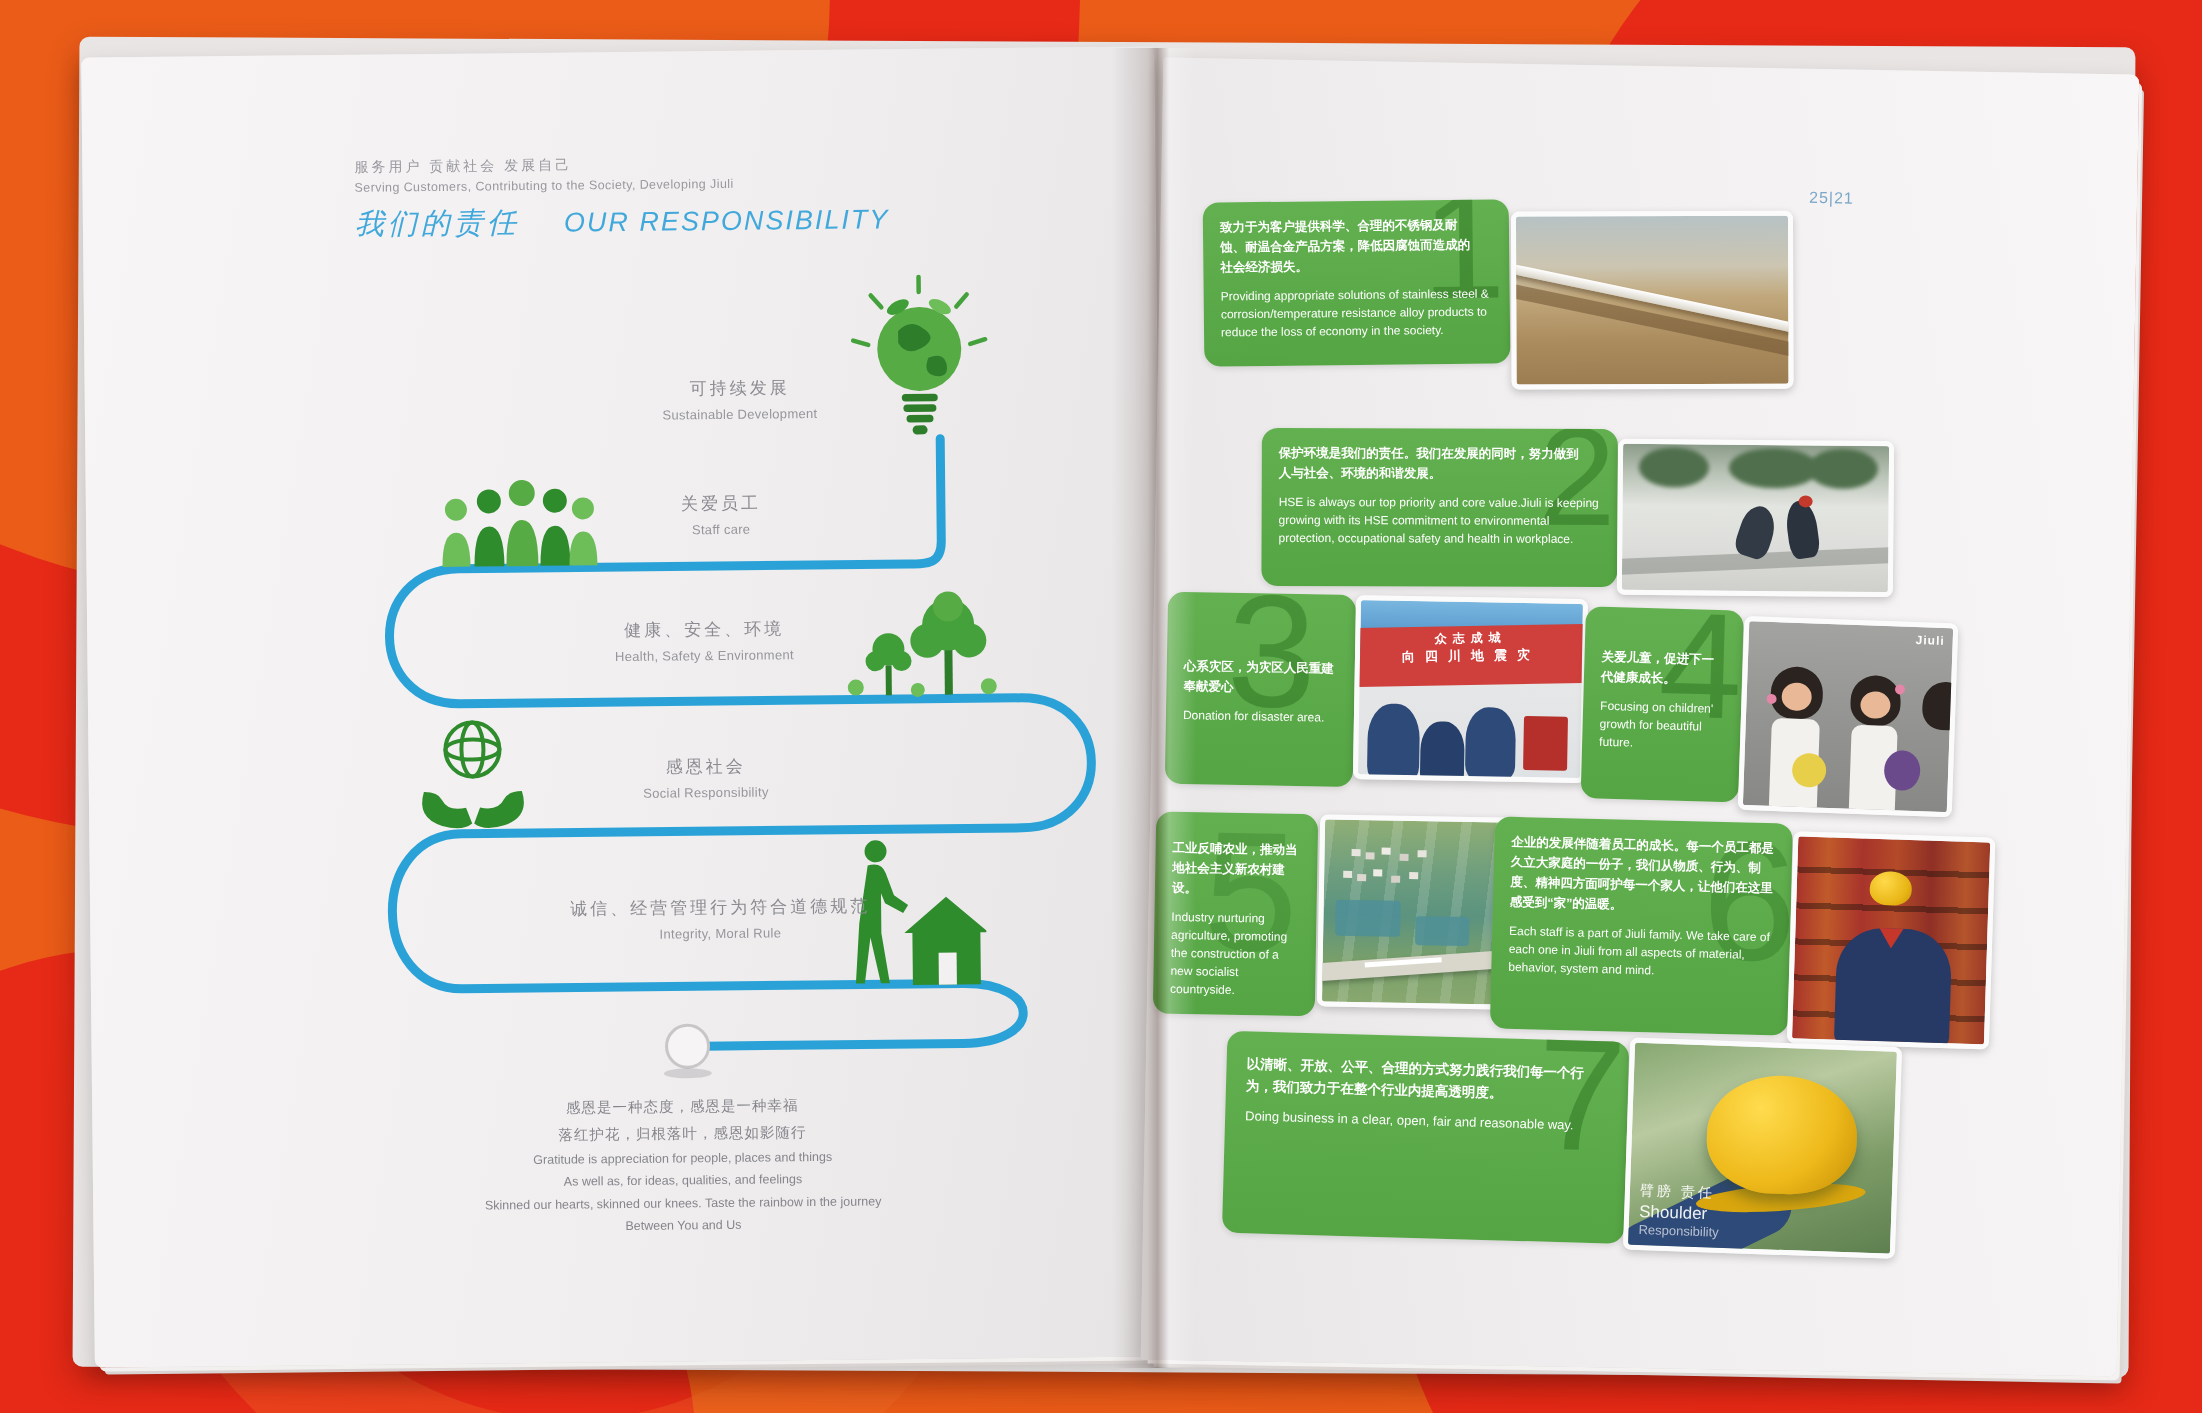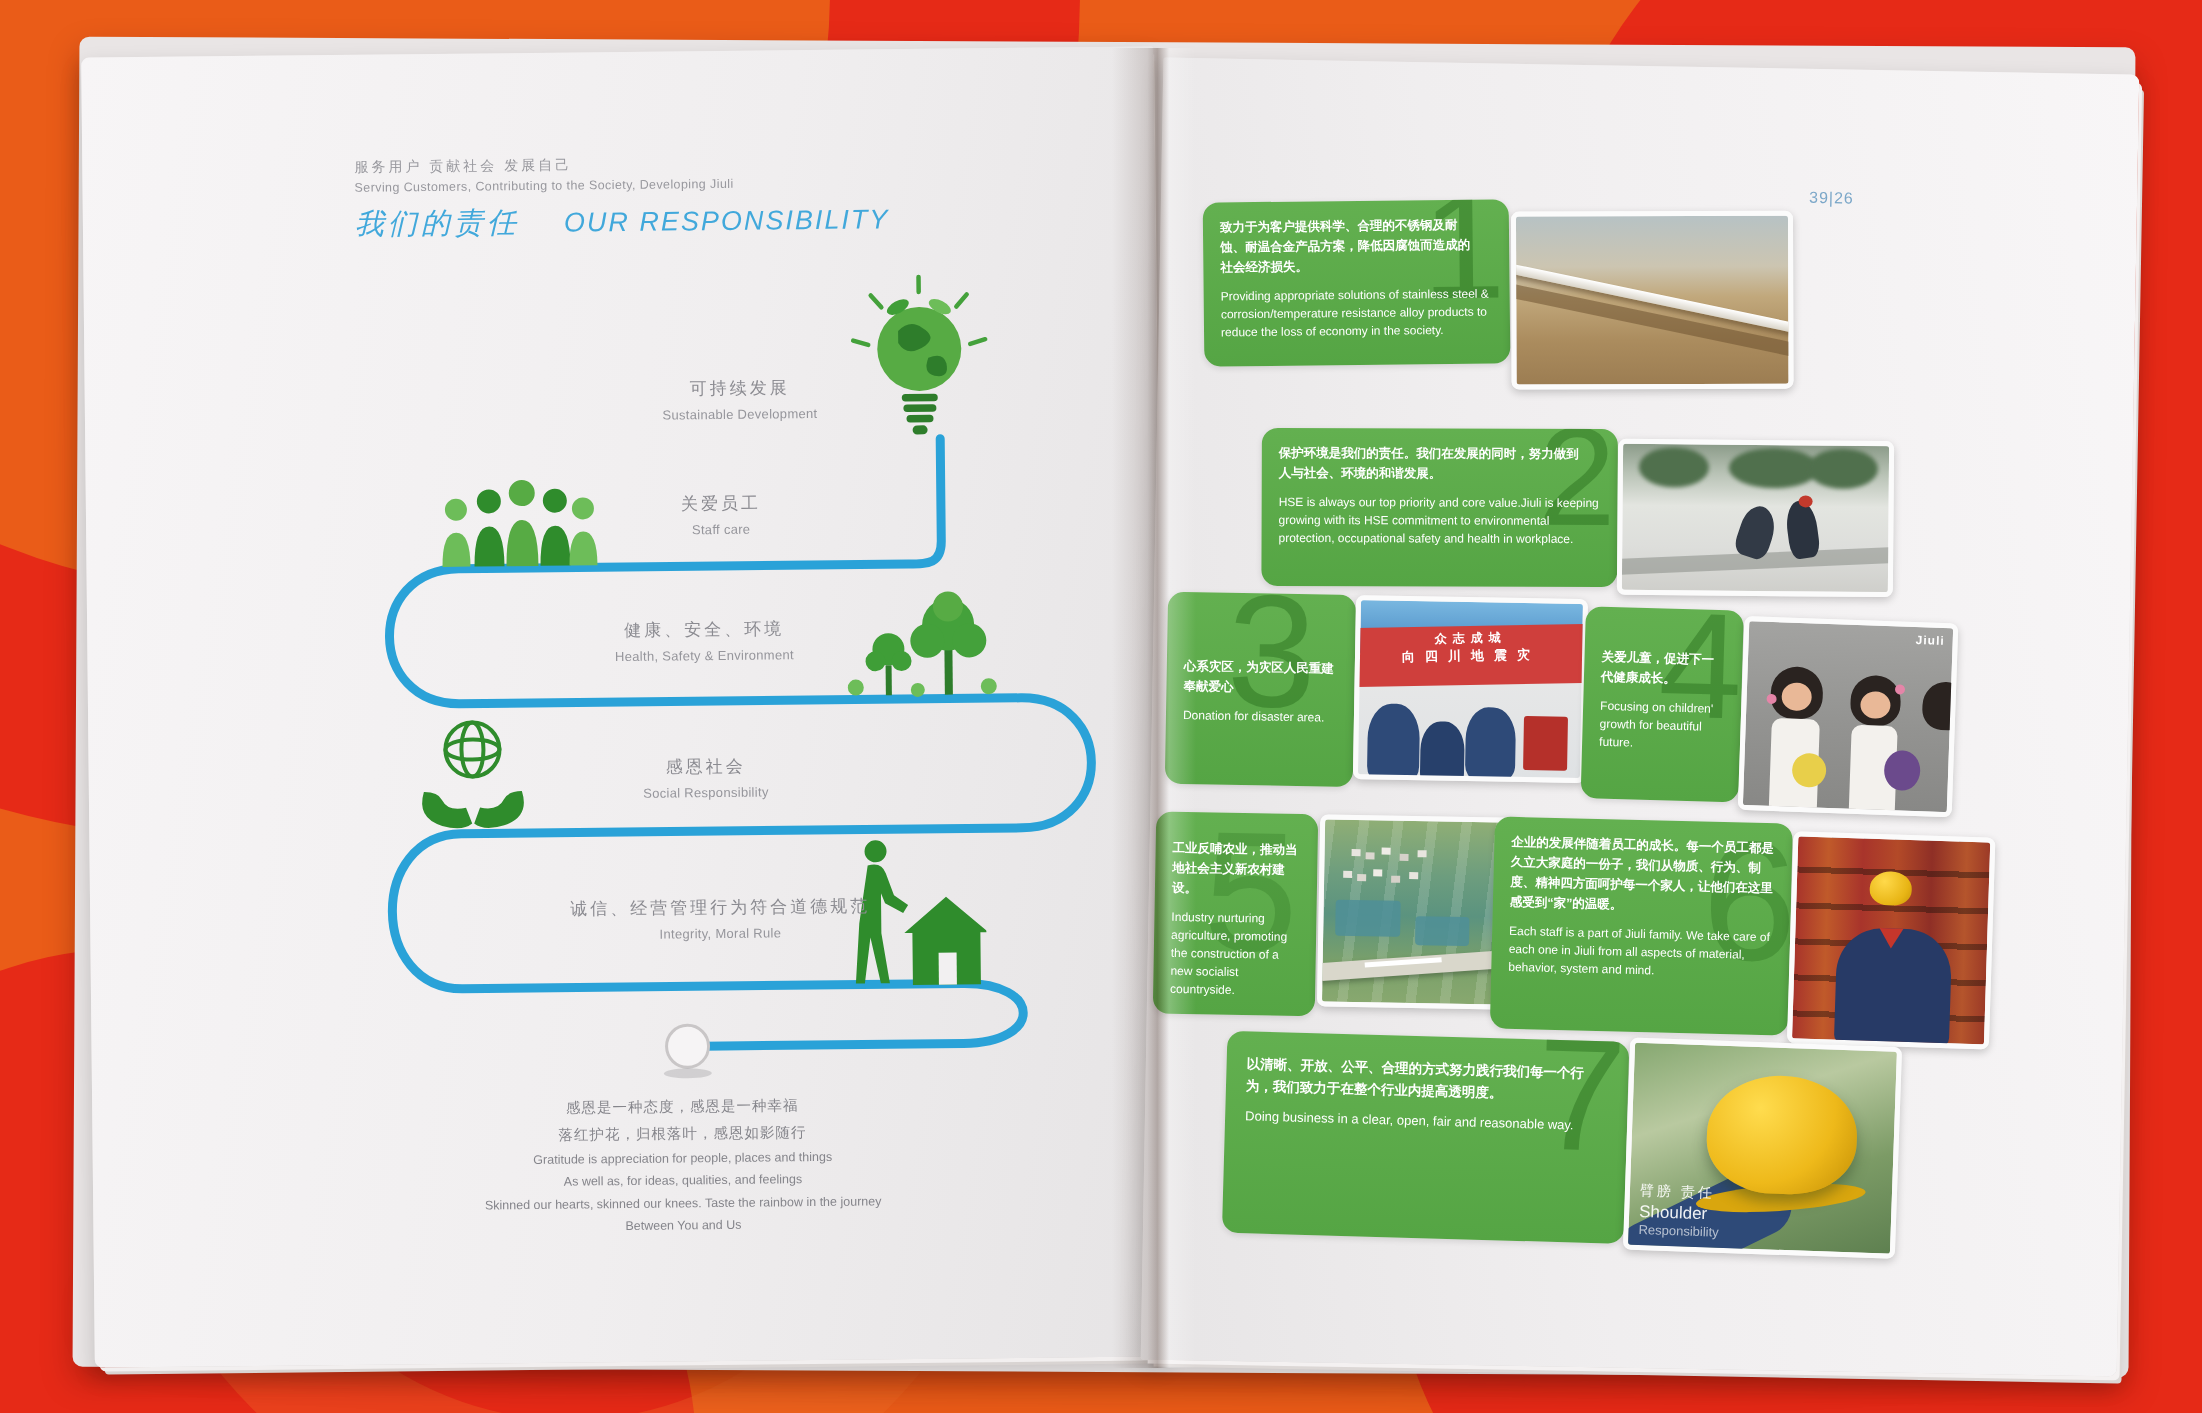--- a/index.html
+++ b/index.html
@@ -261,21 +261,21 @@
     <div class="fzh">落红护花，归根落叶，感恩如影随行</div>
     <div class="fen">Gratitude is appreciation for people, places and things</div>
     <div class="fen">As well as, for ideas, qualities, and feelings</div>
     <div class="fen">Skinned our hearts, skinned our knees. Taste the rainbow in the journey</div>
     <div class="fen">Between You and Us</div>
   </div>
 </div>
 
 <div class="page page-right">
 
-  <div class="page-num">39|26</div>
+  <div class="page-num">25|21</div>
 
   <div class="gblock" style="left:44px;top:140px;width:306px;height:164px;transform:rotate(-1.6deg);">
     <div class="bignum" style="right:4px;top:-14px;font-size:150px;">1</div>
     <div class="zh" style="width:92%;">致力于为客户提供科学、合理的不锈钢及耐蚀、耐温合金产品方案，降低因腐蚀而造成的社会经济损失。</div>
     <div class="en">Providing appropriate solutions of stainless steel &amp; corrosion/temperature resistance alloy products to reduce the loss of economy in the society.</div>
   </div>
   <div class="photo photo-1" style="left:352px;top:145px;width:282px;height:178px;transform:rotate(-1.2deg);">
     <div class="ph-el trench"></div>
     <div class="ph-el pipe"></div>
   </div>

